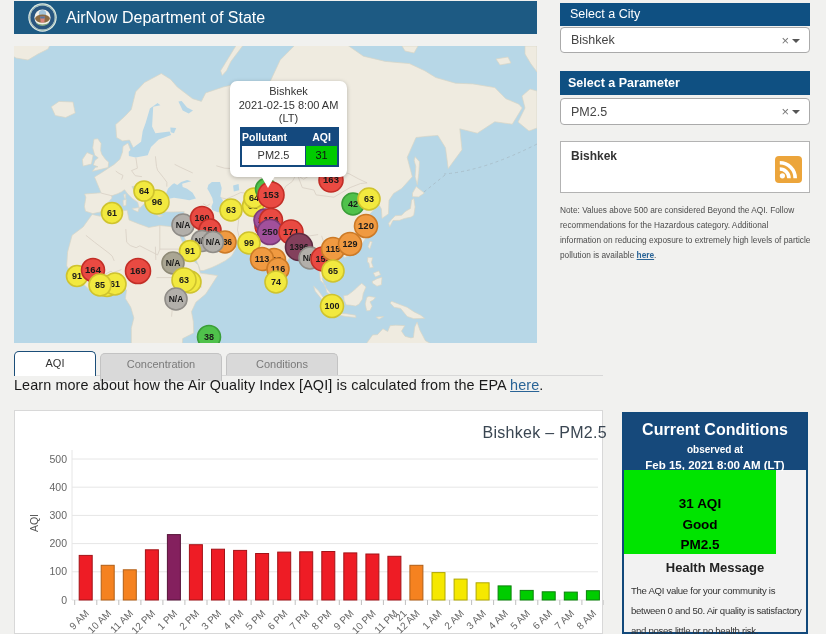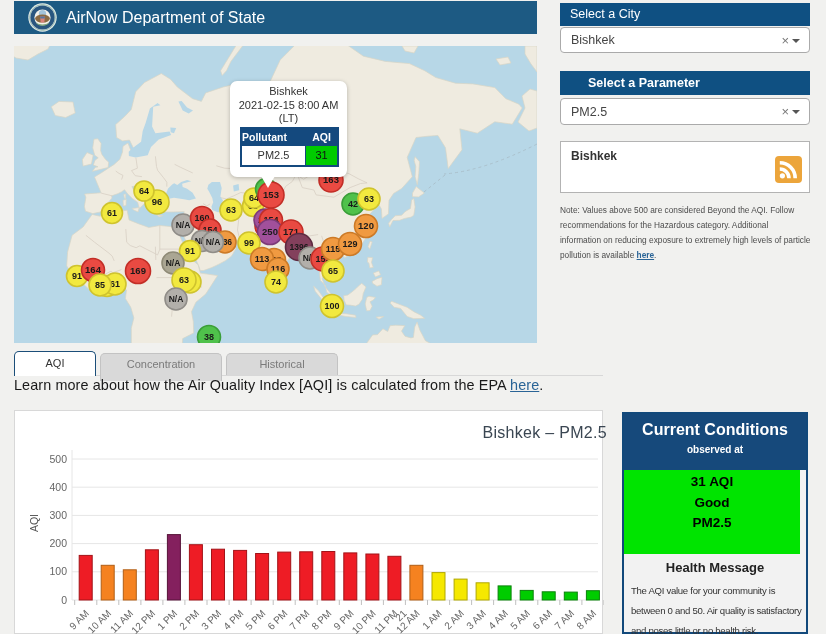--- a/index.html
+++ b/index.html
@@ -197,21 +197,21 @@
   <div class="abs" style="left:226px;top:81px;width:99px;height:40px;border:2px solid #14497e;background:#14497e;">
     <div style="position:absolute;left:0;top:0;width:64px;height:17px;background:#14497e;color:#fff;font-weight:bold;font-size:10.5px;text-align:left;line-height:17px;">Pollutant</div>
     <div style="position:absolute;left:64px;top:0;width:31px;height:17px;background:#14497e;color:#fff;font-weight:bold;font-size:10.5px;text-align:center;line-height:17px;">AQI</div>
     <div style="position:absolute;left:0;top:17px;width:63px;height:19px;background:#fff;color:#333;font-size:11px;text-align:center;line-height:19px;">PM2.5</div>
     <div style="position:absolute;left:64px;top:17px;width:31px;height:19px;background:#00cb00;color:#111;font-size:11px;text-align:center;line-height:19px;">31</div>
   </div>
 </div>
 
 <div class="abs" style="left:14px;top:375px;width:589px;height:1px;background:#d8d8d8;"></div>
 <div class="abs" style="left:100px;top:353px;width:122px;height:28px;background:#d9d9d9;border:1px solid #c3c3c3;border-bottom:none;border-radius:5px 5px 0 0;font-size:11px;color:#7a7a7a;text-align:center;line-height:21px;">Concentration</div>
-<div class="abs" style="left:226px;top:353px;width:112px;height:22px;background:#d9d9d9;border:1px solid #c3c3c3;border-bottom:none;border-radius:5px 5px 0 0;font-size:11px;color:#7a7a7a;text-align:center;line-height:21px;">Historical</div>
+<div class="abs" style="left:226px;top:353px;width:112px;height:22px;background:#d9d9d9;border:1px solid #c3c3c3;border-bottom:none;border-radius:5px 5px 0 0;font-size:11px;color:#7a7a7a;text-align:center;line-height:21px;">Conditions</div>
 <div class="abs" style="left:14px;top:351px;width:82px;height:25px;background:#fff;border:1.5px solid #1b4e79;border-bottom:none;border-radius:5px 5px 0 0;font-size:11px;color:#333;text-align:center;line-height:22px;">AQI</div>
 <div class="abs" style="left:14px;top:377px;font-size:14.4px;letter-spacing:0.1px;color:#1a1a1a;">Learn more about how the Air Quality Index [AQI] is calculated from the EPA <span style="color:#2a6496;text-decoration:underline;">here</span>.</div>
 
 <div class="abs" style="left:14px;top:410px;width:589px;height:224px;background:#fff;border:1px solid #d8d8d8;">
   <div class="abs" style="left:3px;top:13px;width:589px;text-align:right;font-size:16px;color:#3a4652;letter-spacing:0.3px;">Bishkek – PM2.5</div>
   <div class="abs" style="left:0;top:0;"><svg width="589" height="224" viewBox="0 0 589 224">
         <line x1="57.0" y1="189.0" x2="583.0" y2="189.0" stroke="#e6e6e6" stroke-width="1"></line>
         <text x="52.0" y="192.5" font-size="10.5" fill="#666" text-anchor="end" font-family="Liberation Sans, sans-serif">0</text>
         <line x1="57.0" y1="160.8" x2="583.0" y2="160.8" stroke="#e6e6e6" stroke-width="1"></line>
         <text x="52.0" y="164.3" font-size="10.5" fill="#666" text-anchor="end" font-family="Liberation Sans, sans-serif">100</text>
@@ -301,39 +301,40 @@
         <text x="22.5" y="112" font-size="10.5" fill="#555" text-anchor="middle" font-family="Liberation Sans, sans-serif" transform="rotate(-90 22.5 112)">AQI</text>
       </svg></div>
 </div>
 
 <div class="abs" style="left:560px;top:3px;width:250px;height:23px;background:#0f5082;color:#fff;font-weight:normal;font-size:12.5px;line-height:23px;padding-left:10px;">Select a City</div>
 <div class="abs" style="left:560px;top:27px;width:250px;height:26px;background:#fff;border:1px solid #aaa;border-radius:4px;">
   <span style="position:absolute;left:10px;top:0;line-height:25px;font-size:12.5px;color:#444;">Bishkek</span>
   <span style="position:absolute;right:20px;top:0;line-height:25px;font-size:13px;color:#777;">×</span>
   <span style="position:absolute;right:9px;top:11px;width:0;height:0;border-left:4.5px solid transparent;border-right:4.5px solid transparent;border-top:4.5px solid #555;"></span>
 </div>
-<div class="abs" style="left:560px;top:71px;width:250px;height:24px;background:#0f5082;color:#fff;font-weight:bold;font-size:12.5px;line-height:24px;padding-left:28px;">Select a Parameter</div>
+<div class="abs" style="left:560px;top:71px;width:250px;height:24px;background:#0f5082;color:#fff;font-weight:bold;font-size:12.5px;line-height:24px;padding-left:8px;">Select a Parameter</div>
 <div class="abs" style="left:560px;top:98px;width:250px;height:27px;background:#fff;border:1px solid #aaa;border-radius:4px;">
   <span style="position:absolute;left:10px;top:0;line-height:26px;font-size:12.5px;color:#444;">PM2.5</span>
   <span style="position:absolute;right:20px;top:0;line-height:26px;font-size:13px;color:#777;">×</span>
   <span style="position:absolute;right:9px;top:11px;width:0;height:0;border-left:4.5px solid transparent;border-right:4.5px solid transparent;border-top:4.5px solid #555;"></span>
 </div>
 <div class="abs" style="left:560px;top:141px;width:250px;height:52px;background:#fff;border:1px solid #b3b3b3;">
   <span style="position:absolute;left:10px;top:7px;font-size:12px;font-weight:bold;color:#333;">Bishkek</span>
   <span style="position:absolute;right:7px;bottom:5px;"><svg width="27" height="27" viewBox="0 0 27 27">
 <rect width="27" height="27" rx="4" fill="#eca53b"></rect>
 <circle cx="7.4" cy="19.8" r="2.6" fill="#fff"></circle>
 <path d="M4.8,11.2 a11,11 0 0 1 11,11 h-3.6 a7.4,7.4 0 0 0 -7.4,-7.4 Z" fill="#fff"></path>
 <path d="M4.8,5.0 a17.2,17.2 0 0 1 17.2,17.2 h-3.6 a13.6,13.6 0 0 0 -13.6,-13.6 Z" fill="#fff"></path>
 </svg></span>
 </div>
 <div class="abs" style="left:560px;top:203px;width:256px;font-size:8.3px;color:#4c4c4c;line-height:15px;">Note: Values above 500 are considered Beyond the AQI. Follow<br>recommendations for the Hazardous category. Additional<br>information on reducing exposure to extremely high levels of particle<br>pollution is available <span style="color:#2a6496;font-weight:bold;text-decoration:underline;">here</span>.</div>
 
 <div class="abs" style="left:622px;top:412px;width:186px;height:222px;border:2px solid #12497b;background:#f2f2f2;">
   <div style="position:absolute;left:0;top:0;width:182px;height:56px;background:#16497b;color:#fff;text-align:center;">
     <div style="font-size:16px;font-weight:bold;margin-top:7px;">Current Conditions</div>
     <div style="font-size:10px;font-weight:bold;margin-top:5px;">observed at</div>
+    <div style="font-size:11.5px;font-weight:bold;margin-top:4px;">Feb 15, 2021 8:00 AM (LT)</div>
   </div>
-  <div style="position:absolute;left:0;top:56px;width:176px;height:84px;background:#00e400;color:#000;text-align:center;font-weight:bold;font-size:13.5px;line-height:20.5px;padding-top:2px;">31 AQI<br>Good<br>PM2.5</div>
+  <div style="position:absolute;left:0;top:56px;width:152px;height:84px;background:#00e400;color:#000;text-align:center;font-weight:bold;font-size:13.5px;line-height:20.5px;padding-top:24px;">31 AQI<br>Good<br>PM2.5</div>
   <div style="position:absolute;left:0;top:140px;width:182px;">
     <div style="text-align:center;font-size:13px;font-weight:bold;color:#222;margin-top:6px;">Health Message</div>
     <div style="font-size:9.6px;letter-spacing:-0.3px;color:#333;line-height:20px;padding:6px 0 0 7px;white-space:nowrap;">The AQI value for your community is<br>between 0 and 50. Air quality is satisfactory<br>and poses little or no health risk.</div>
   </div>
 </div>
 </body></html>

